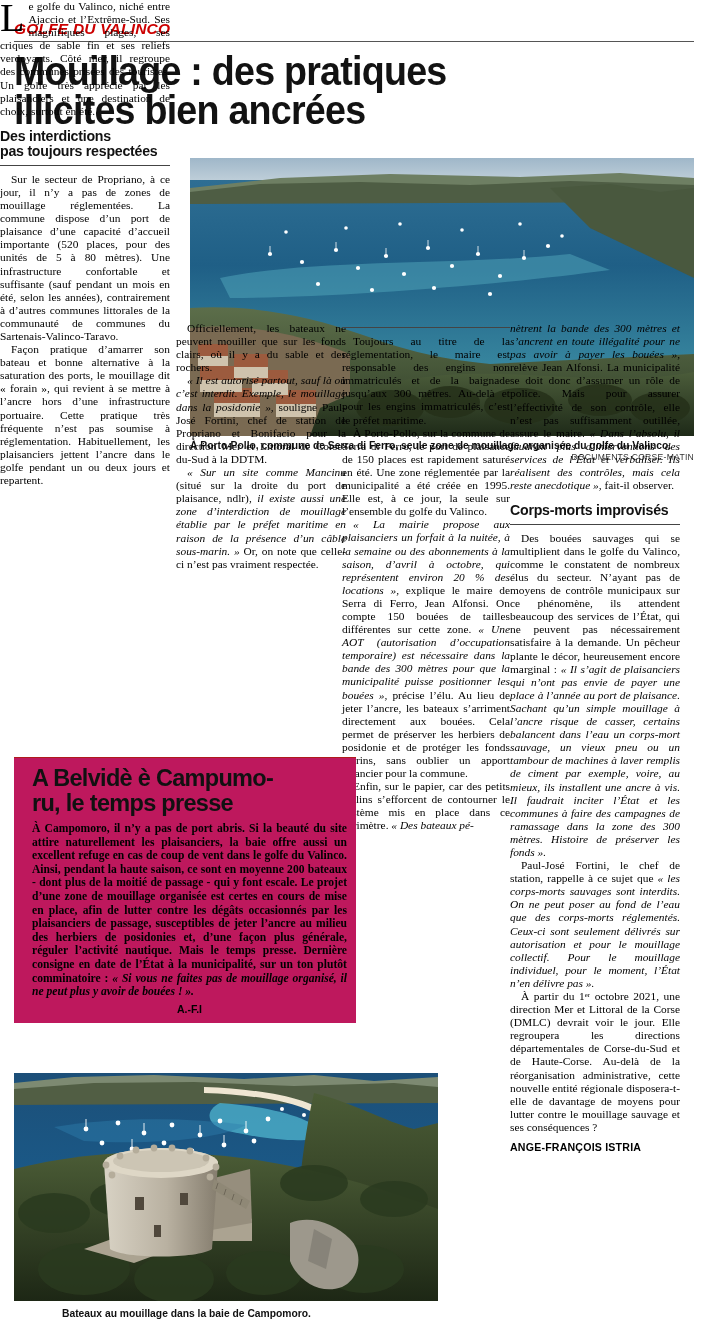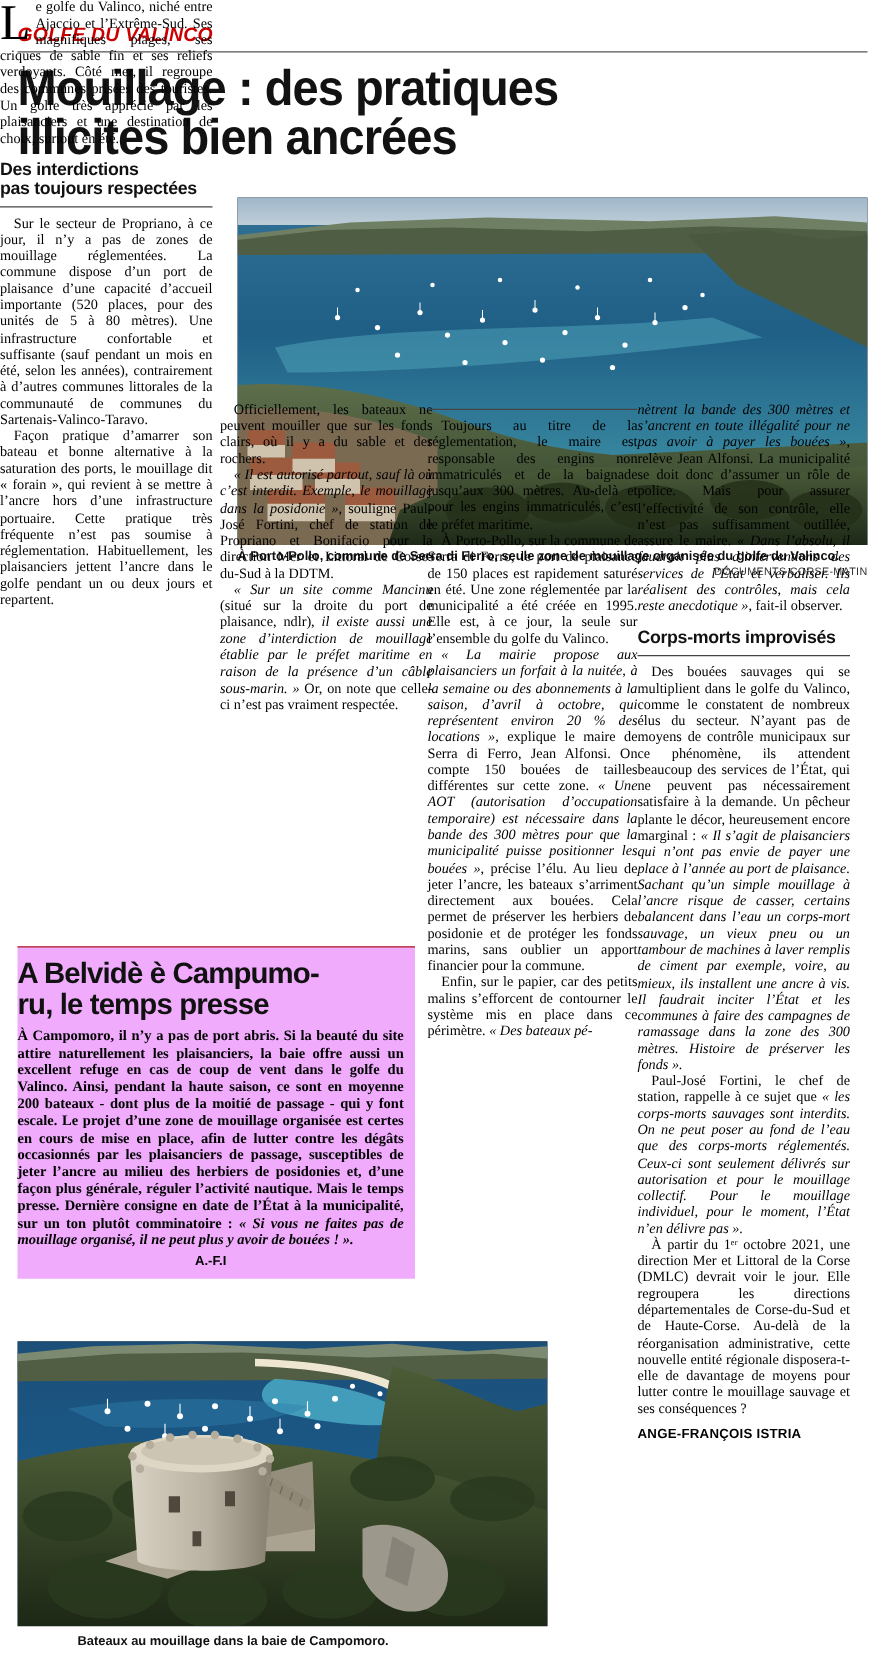--- a/index.html
+++ b/index.html
@@ -92,24 +92,24 @@
     font-size:8.6px;
     letter-spacing:.25px;
     color:#333;
     text-align:right;
   }
 
   
   .box{
     position:absolute;
     left:14px;top:757px;
-    width:318px;
-    background:#f0abfc;
+    width:342px;
+    background:#be185d;
     box-sizing:border-box;
-    padding:8px 9px 8px 0;
+    padding:8px 9px 8px 18px;
     border-top:1.6px solid #b01c1c;
   }
   .box-title{
     font-family:"Liberation Sans", sans-serif;
     font-weight:bold;
     font-size:23.5px;
     line-height:25px;
     letter-spacing:-0.7px;
     color:#111;
     margin-bottom:6px;

